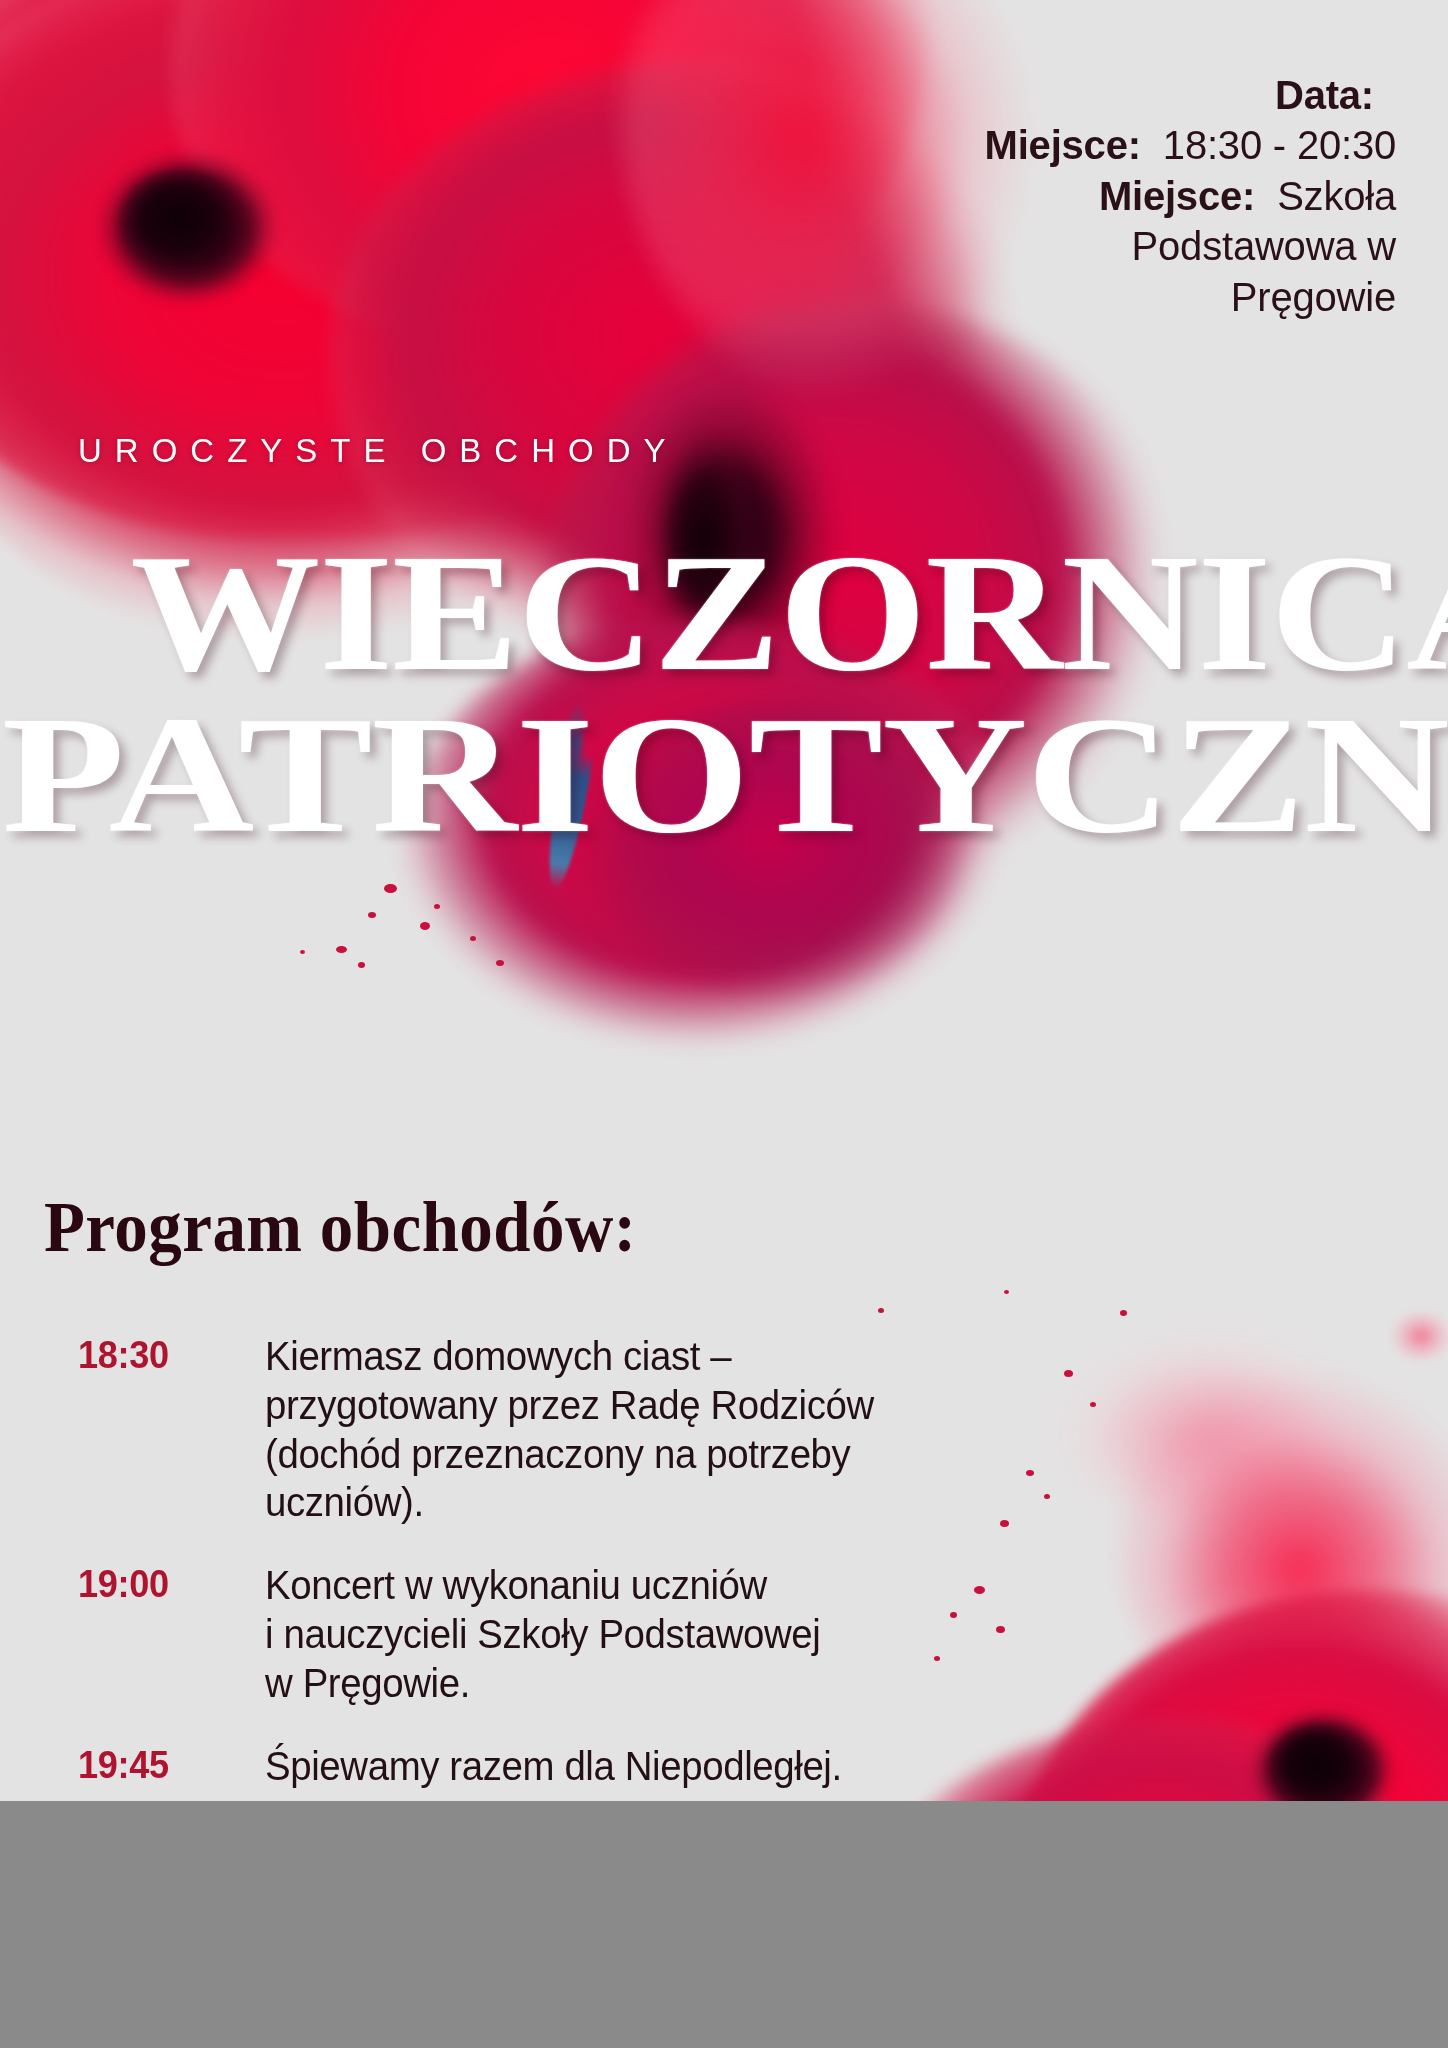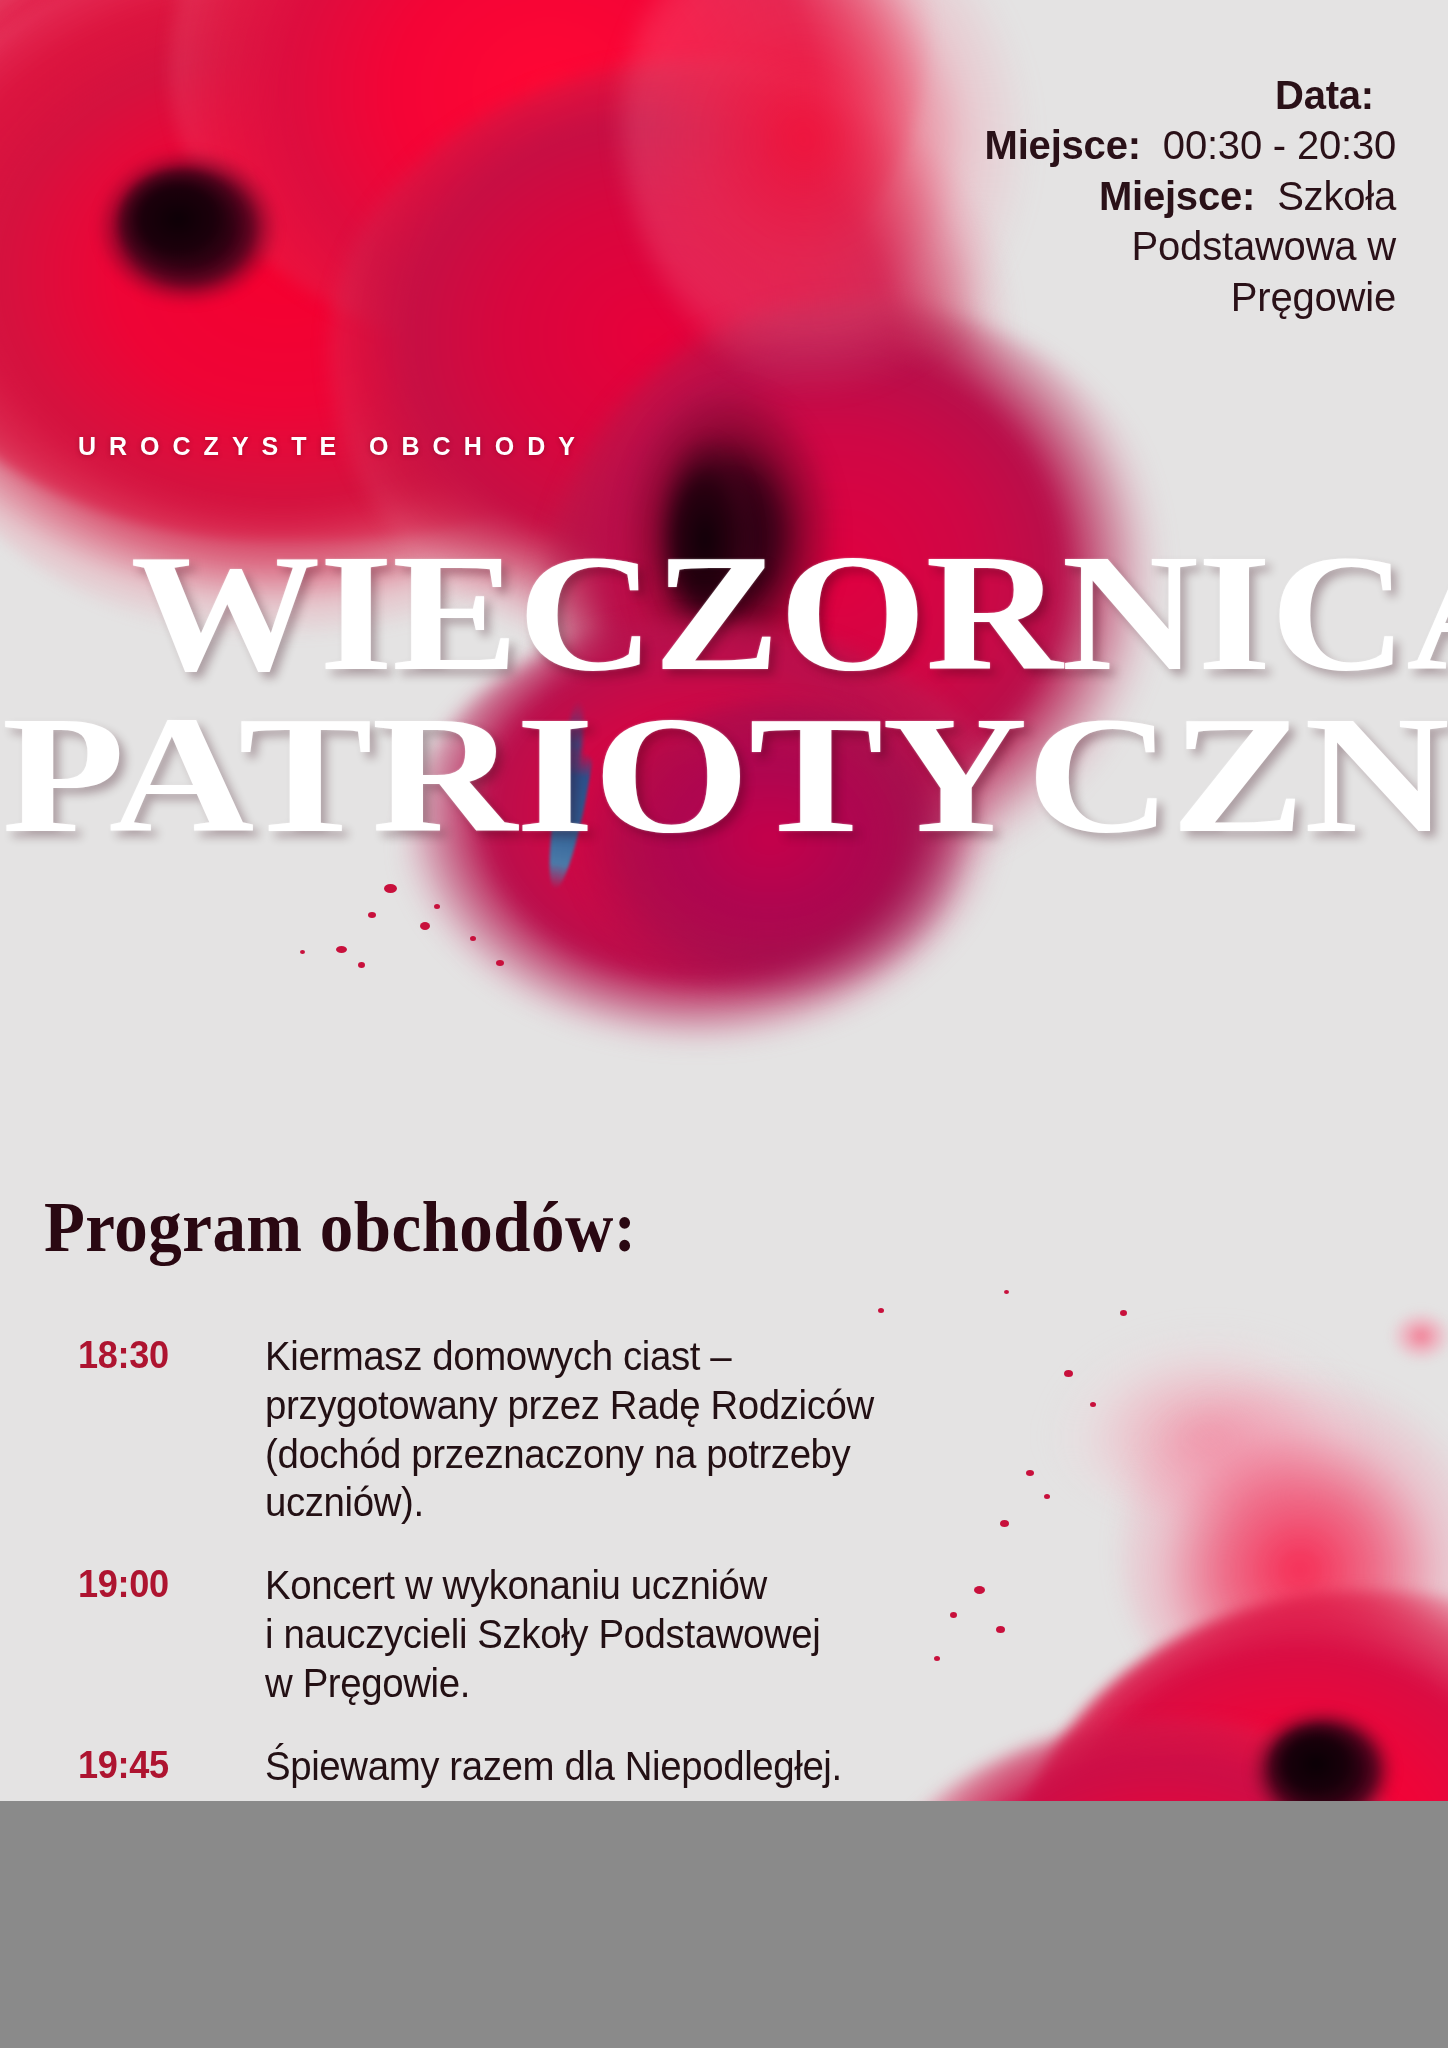--- a/index.html
+++ b/index.html
@@ -224,22 +224,22 @@
   }
   .meta-row { display: flex; justify-content: flex-end; align-items: baseline; }
   .meta-label { font-weight: 700; margin-right: 22px; white-space: nowrap; }
   .meta-value { font-weight: 400; white-space: nowrap; }
   .meta-cont { display: block; font-weight: 400; text-align: right; }
 
   .eyebrow {
     position: absolute;
     left: 78px;
     top: 432px;
-    font-size: 25px;
-    font-weight: 700;
+    font-size: 33px;
+    font-weight: 400;
     letter-spacing: 13px;
     color: #ffffff;
     text-shadow: 0 1px 5px rgba(60,0,15,.30);
     text-align: right;
   }
 
   .title-block {
     position: absolute;
     left: 0; right: 0;
     top: 540px;
@@ -358,21 +358,21 @@
   </div>
 
   <div class="content">
 
     <div class="meta">
       <div class="meta-row">
         <span class="meta-label">Data:</span>
       </div>
       <div class="meta-row">
         <span class="meta-label">Miejsce:</span>
-        <span class="meta-value">00:30 - 20:30</span>
+        <span class="meta-value">18:30 - 20:30</span>
       </div>
       <div class="meta-row">
         <span class="meta-label">Miejsce:</span>
         <span class="meta-value">Szkoła</span>
       </div>
       <span class="meta-cont">Podstawowa w</span>
       <span class="meta-cont">Pręgowie</span>
     </div>
 
     <div class="eyebrow">UROCZYSTE OBCHODY</div>

